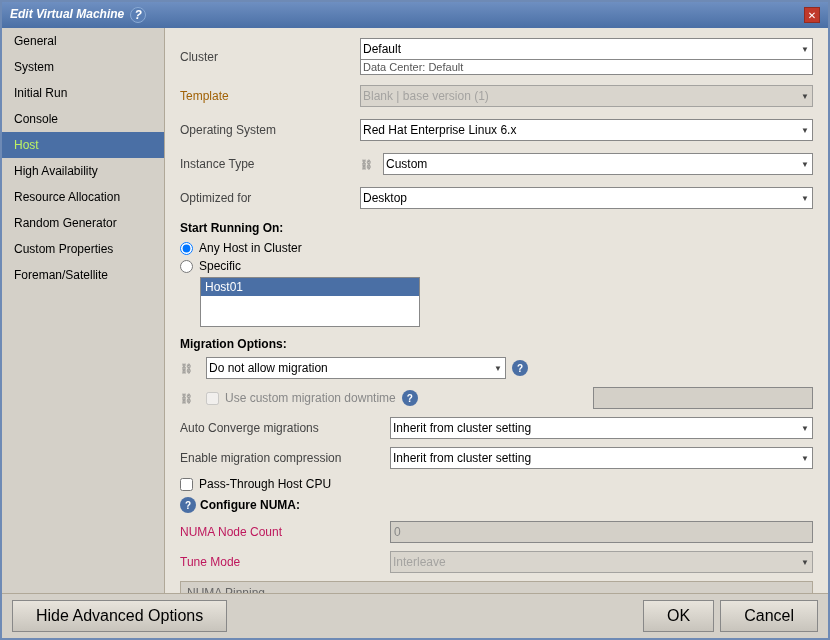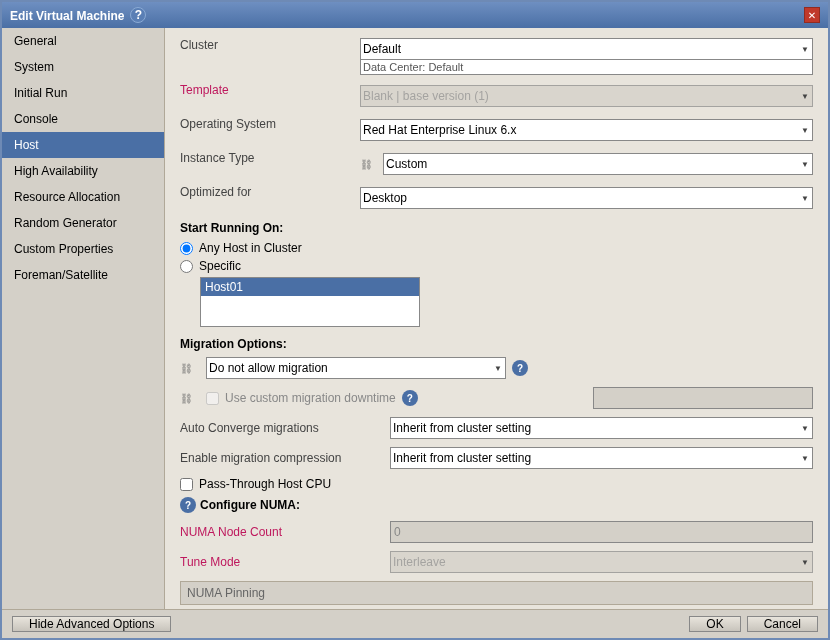--- a/index.html
+++ b/index.html
@@ -26,22 +26,23 @@
       background: linear-gradient(to bottom, #6e8fc1, #4a6fa5);
       color: white;
       padding: 4px 8px;
       display: flex;
       align-items: center;
       justify-content: space-between;
       height: 26px;
     }
     .title-bar-left {
       display: flex;
-      align-items: flex-end;
+      align-items: flex-start;
       gap: 6px;
+      font-style: italic;
     }
     .title-bar span {
       font-size: 12px;
       font-weight: bold;
     }
     .title-help {
       background: #5a7fb5;
       border: 1px solid #8aaad4;
       border-radius: 50%;
       width: 16px;
@@ -79,40 +80,41 @@
       flex-direction: column;
     }
     .sidebar-item {
       padding: 6px 12px;
       cursor: pointer;
       color: #000;
       font-size: 12px;
     }
     .sidebar-item.active {
       background: #4a6fa5;
-      color: #ffffff;
+      color: #bef264;
     }
     .main-content {
       flex: 1;
       background: #e8e4dc;
       overflow-y: auto;
       padding: 10px 15px;
     }
     .form-row {
       display: flex;
+      align-items: center;
       margin-bottom: 8px;
       min-height: 26px;
     }
     .form-label {
       width: 180px;
       color: #444;
       font-size: 12px;
     }
     .form-label.disabled {
-      color: #be185d;
+      color: #a16207;
     }
     .form-control-area {
       flex: 1;
       display: flex;
       align-items: center;
       gap: 4px;
     }
     select {
       height: 22px;
       font-size: 12px;
@@ -255,23 +257,23 @@
       justify-content: space-between;
     }
     .footer-left {
       display: flex;
     }
     .footer-right {
       display: flex;
       gap: 6px;
     }
     .btn {
-      height: 16px;
-      padding: 0 16px;
-      font-size: 12px;
+      height: 32px;
+      padding: 0 23px;
+      font-size: 16px;
       background: linear-gradient(to bottom, #e8e4dc, #c8c4bc);
       border: 1px solid #888;
       cursor: pointer;
     }
     .btn-ok {
       min-width: 50px;
     }
     .btn-cancel {
       min-width: 60px;
     }

